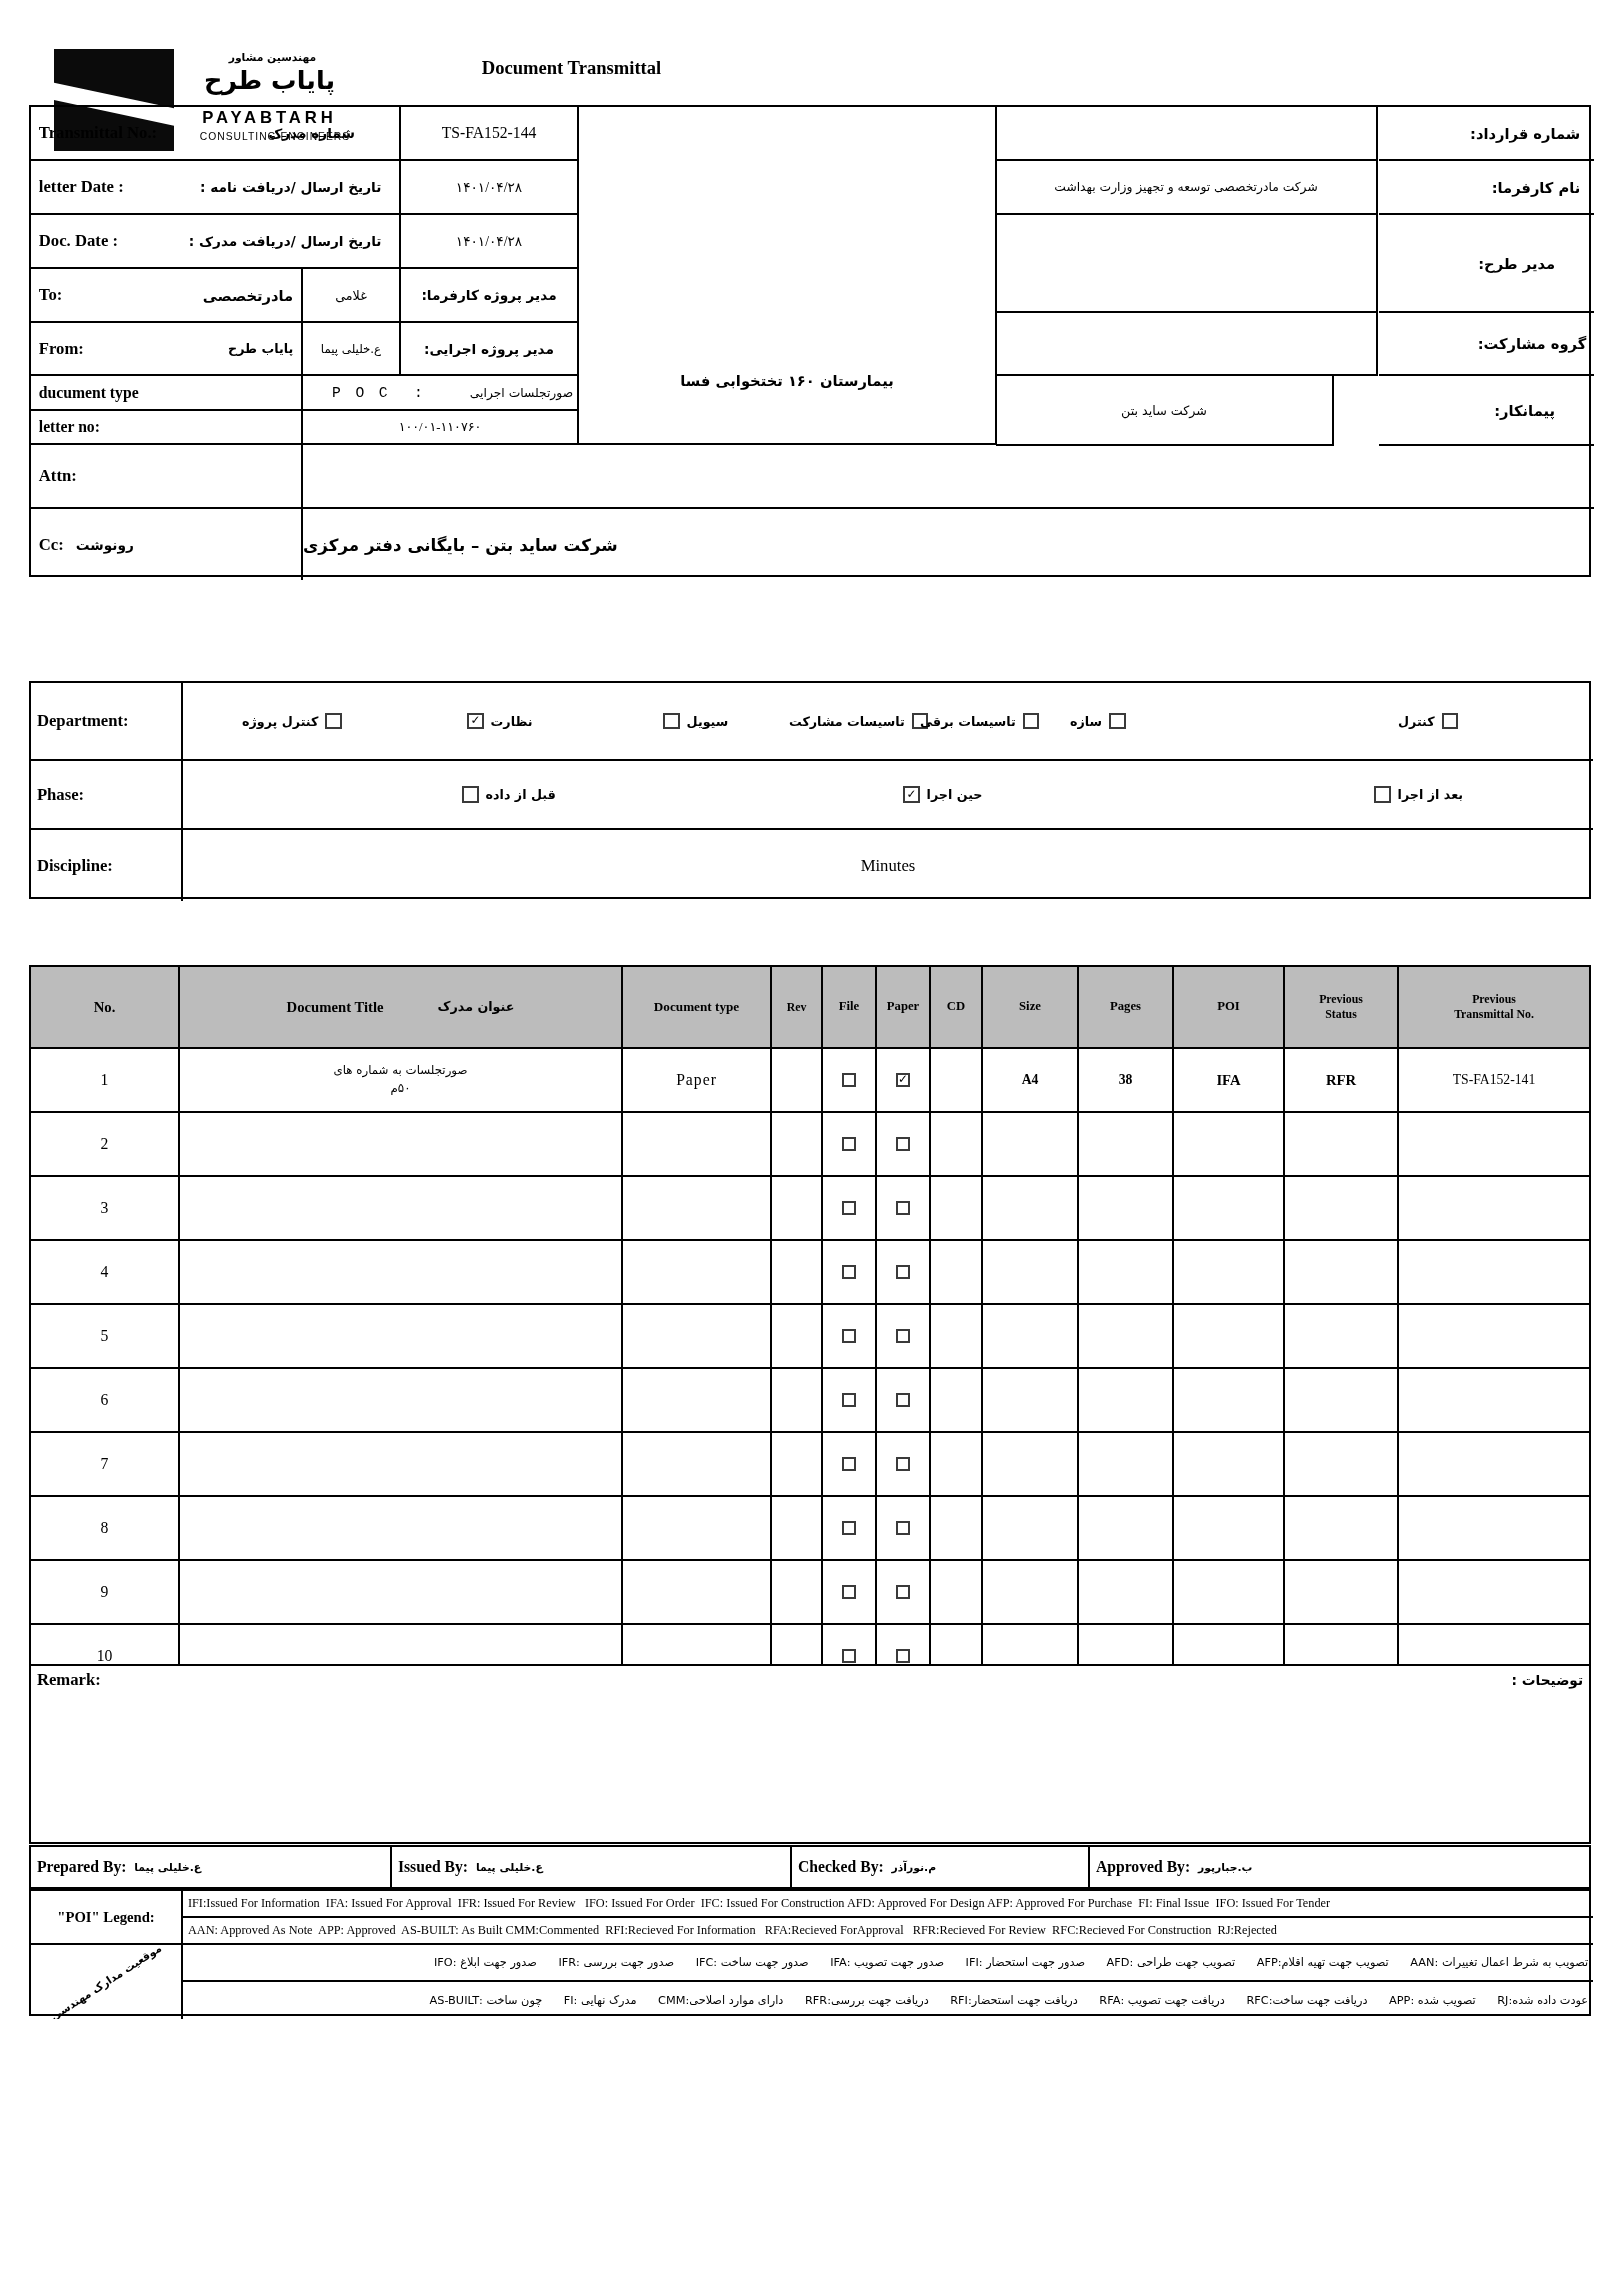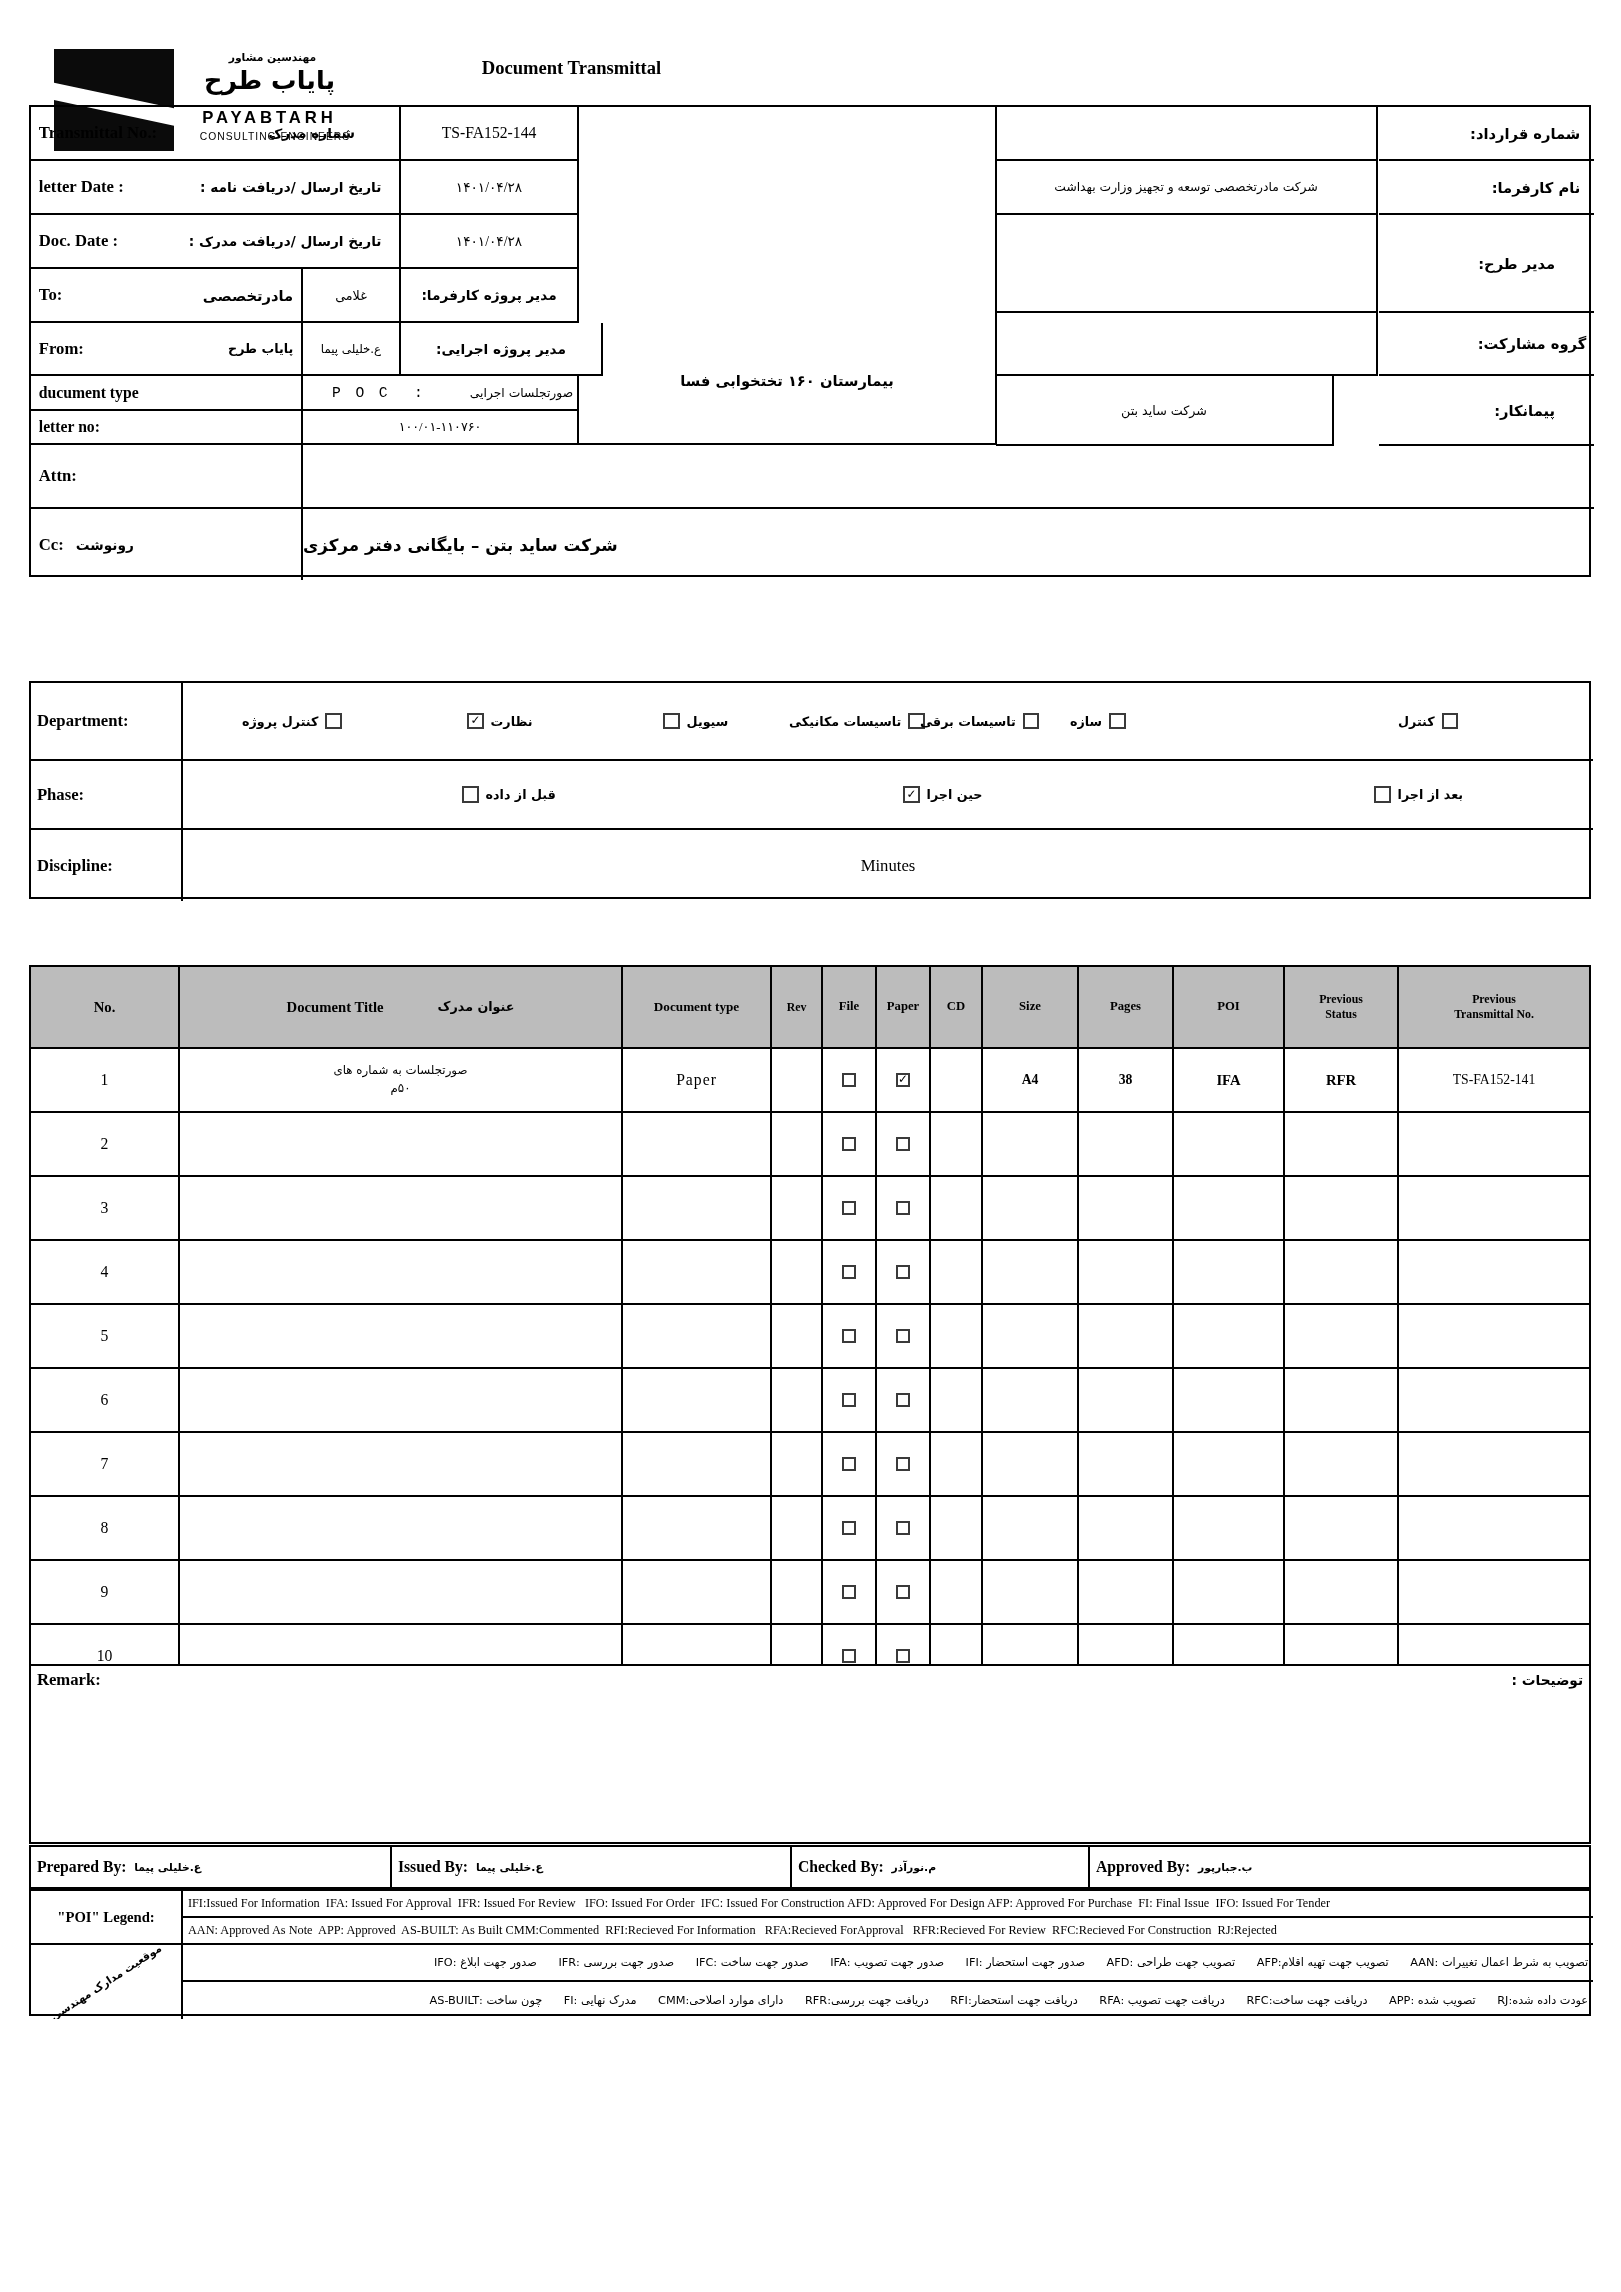--- a/index.html
+++ b/index.html
@@ -81,21 +81,21 @@
       <span class="fa fa-lbl" style="font-size:14.7px;">مادرتخصصی</span>
     </div>
     <div class="cell ctr fa" style="left:272px;top:162px;width:98px;height:54px;font-size:12.7px;direction:rtl;">غلامی</div>
     <div class="cell ctr fa b" style="left:370px;top:162px;width:178px;height:54px;font-size:13.7px;direction:rtl;">مدیر پروژه کارفرما:</div>
 
     <div class="cell between" style="left:0;top:216px;width:272px;height:53px;padding:0 7.8px;">
       <span class="en-lbl">From:</span>
       <span class="fa fa-lbl" style="font-size:12.7px;">پایاب طرح</span>
     </div>
     <div class="cell ctr fa" style="left:272px;top:216px;width:98px;height:53px;font-size:11.8px;direction:rtl;">ع.خلیلی پیما</div>
-    <div class="cell ctr fa b" style="left:370px;top:216px;width:202px;height:53px;font-size:13.7px;direction:rtl;">مدیر پروژه اجرایی:</div>
+    <div class="cell ctr fa b" style="left:370px;top:216px;width:178px;height:53px;font-size:13.7px;direction:rtl;">مدیر پروژه اجرایی:</div>
 
     <div class="cell" style="left:0;top:269px;width:272px;height:35px;display:flex;align-items:center;padding-left:7.8px;">
       <span class="en-lbl" style="font-size:15.7px;">ducument type</span>
     </div>
     <div class="cell between" style="left:272px;top:269px;width:276px;height:35px;padding:0 3.9px 0 29px;">
       <span style="font-size:14.7px;letter-spacing:2.9px;font-family:'Liberation Mono',monospace;">
         <span>P O C</span>&nbsp;&nbsp;<span>:</span>
       </span>
       <span class="fa" style="font-size:12.3px;direction:rtl;">صورتجلسات اجرایی</span>
     </div>
@@ -145,21 +145,21 @@
       </span>
       <span class="dep-item" style="left:284px;">
         <span class="cb on"></span>
         <span class="t fa">نظارت</span>
       </span>
       <span class="dep-item" style="left:480px;">
         <span class="cb"></span>
         <span class="t fa">سیویل</span>
       </span>
       <span class="dep-item" style="left:606px;">
-        <span class="t fa">تاسیسات مکانیکی</span>
+        <span class="t fa">تاسیسات مشارکت</span>
         <span class="cb"></span>
       </span>
       <span class="dep-item" style="left:737px;">
         <span class="t fa">تاسیسات برقی</span>
         <span class="cb"></span>
       </span>
       <span class="dep-item" style="left:887px;">
         <span class="t fa">سازه</span>
         <span class="cb"></span>
       </span>

